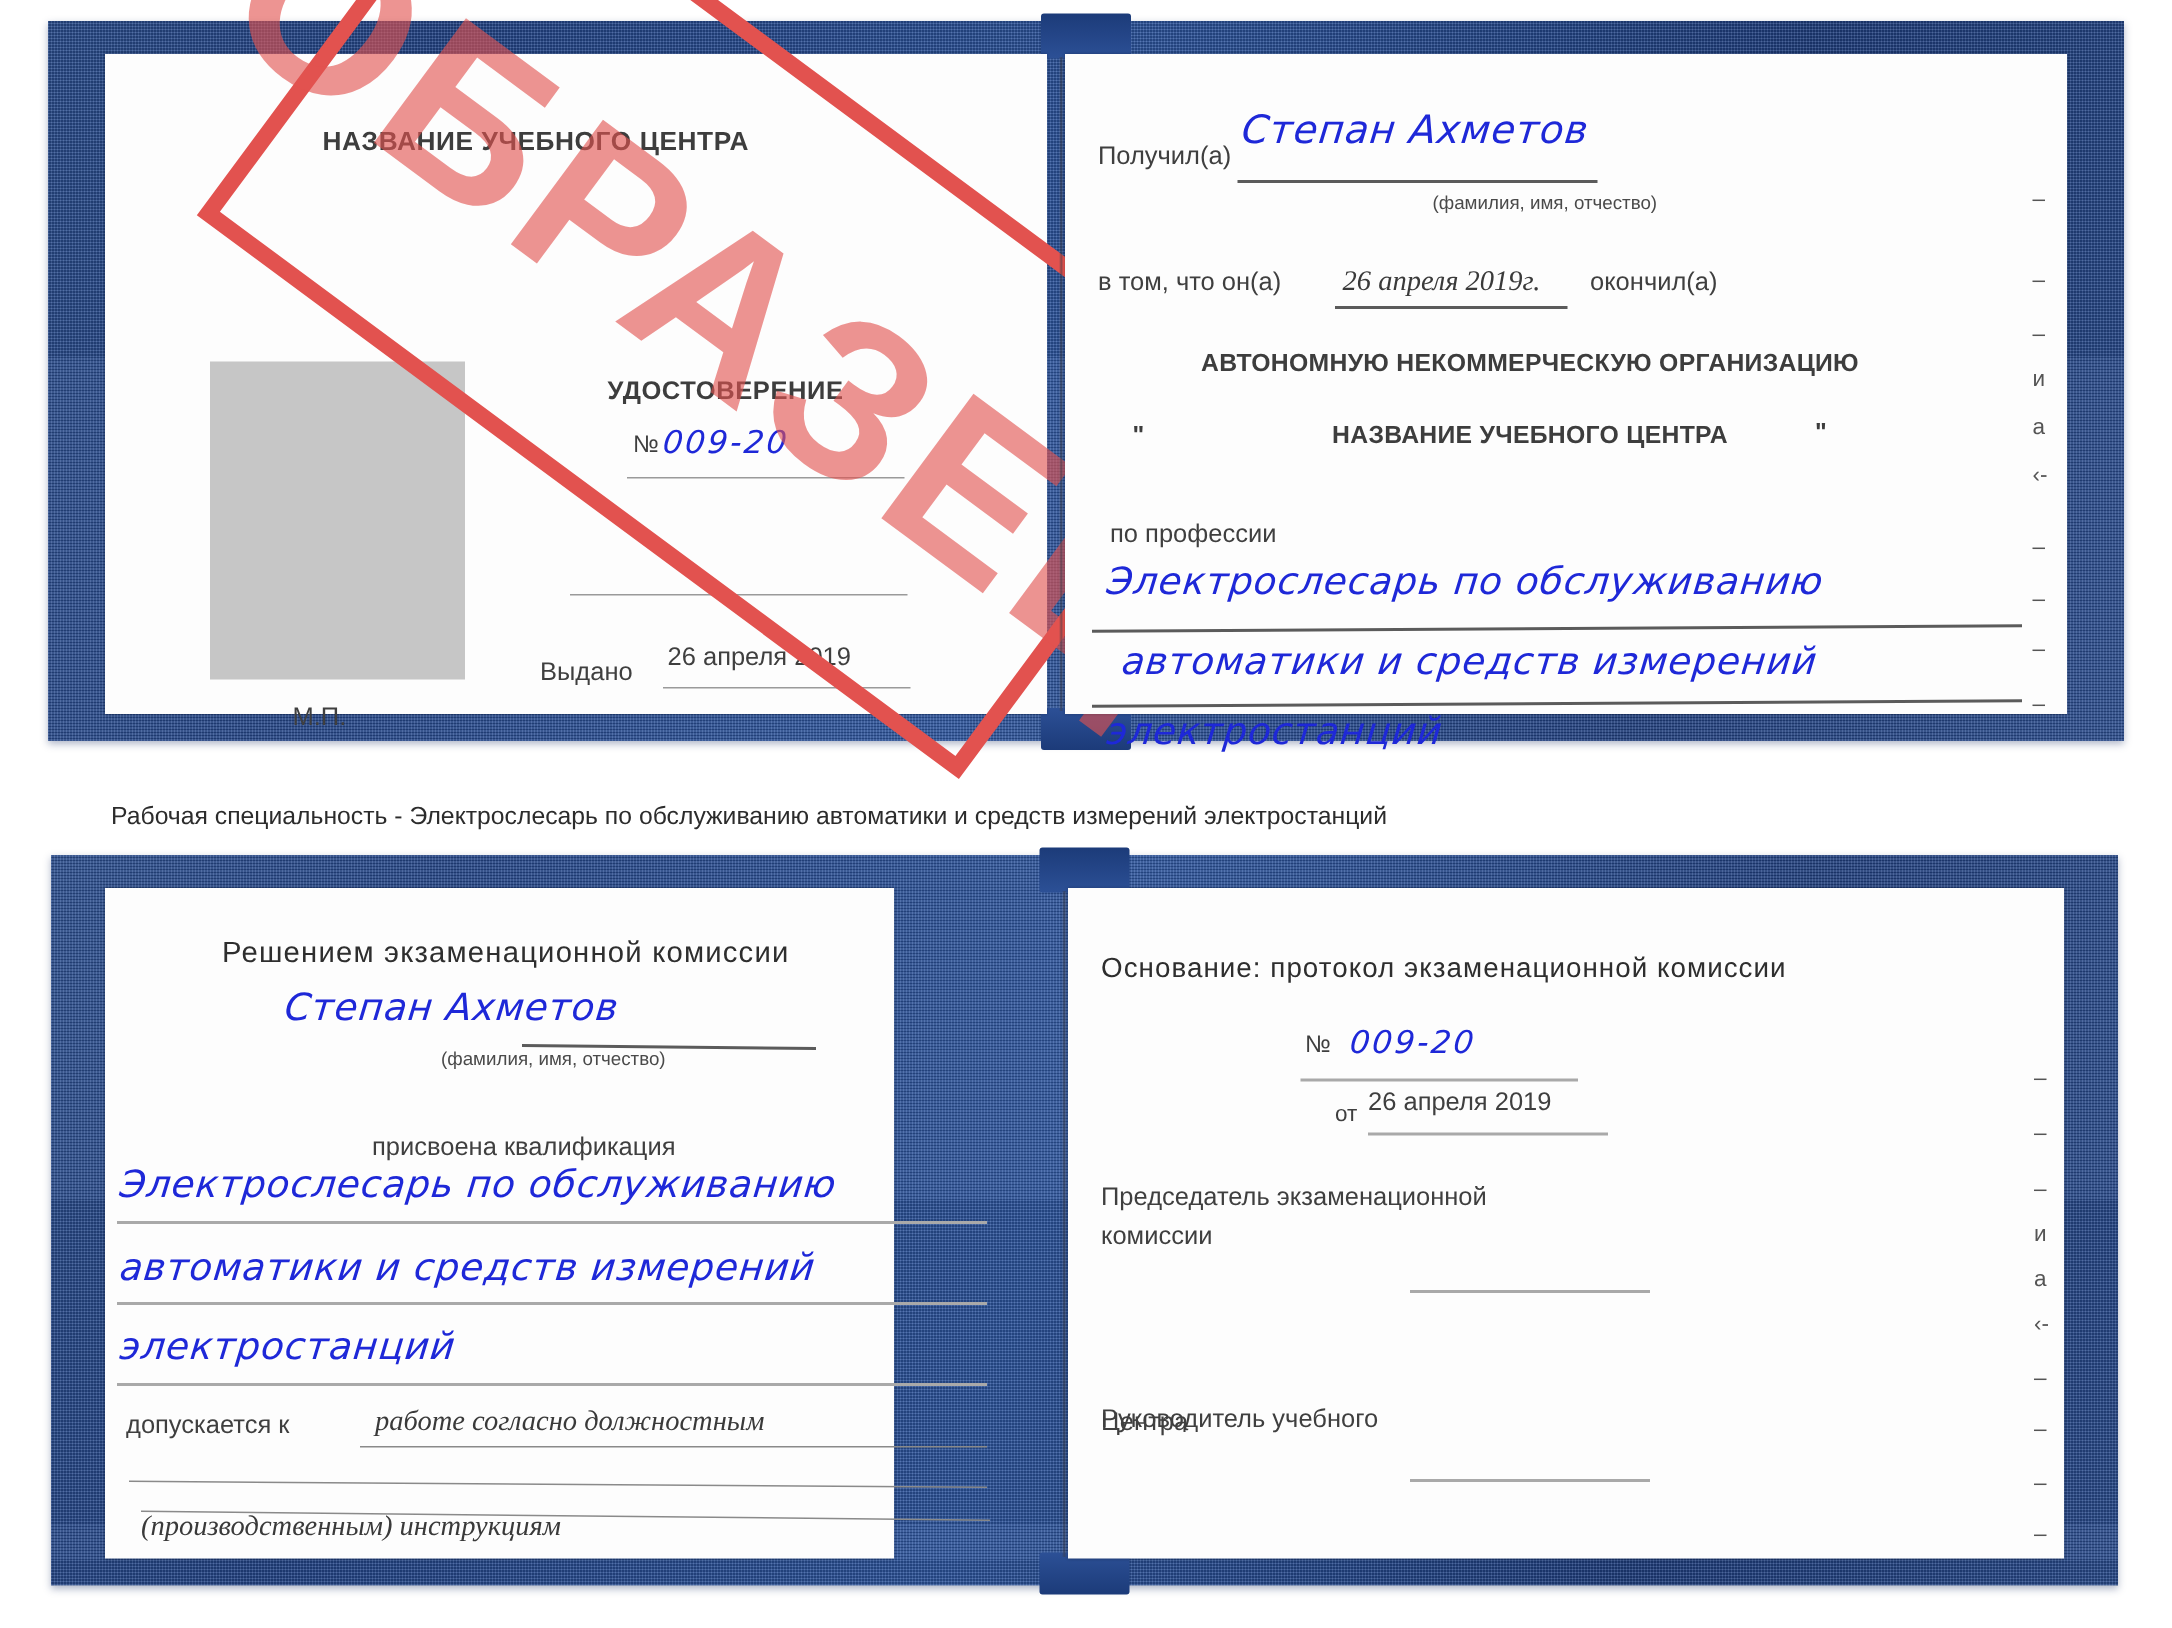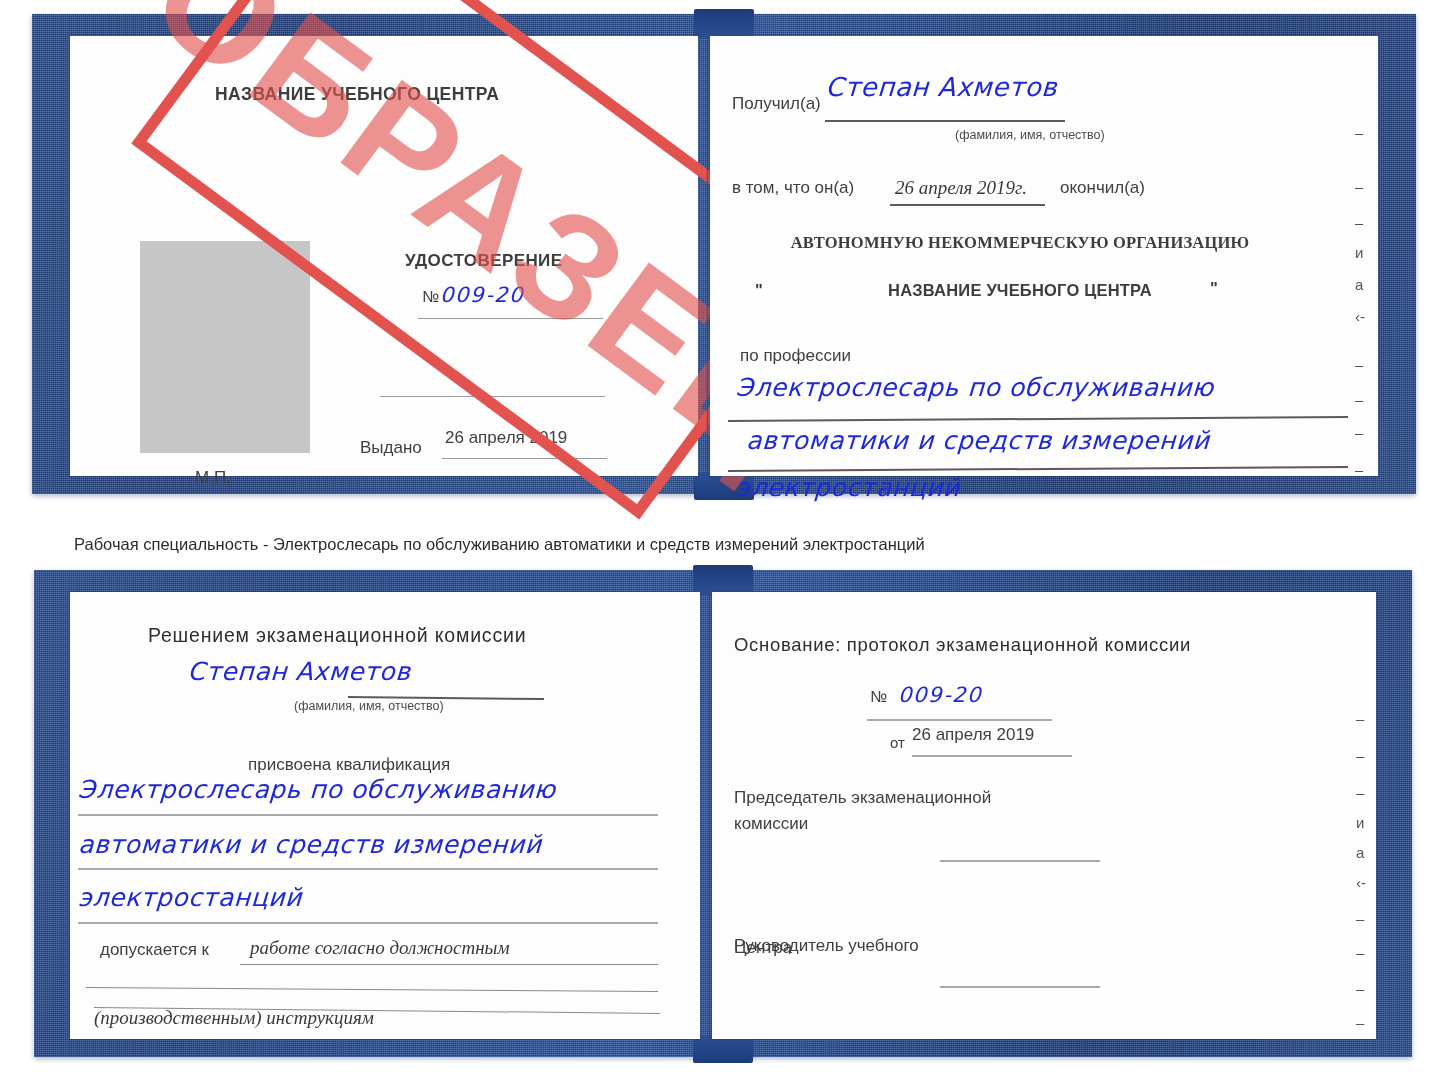--- a/index.html
+++ b/index.html
@@ -126,21 +126,21 @@
     <div class="t lbl" style="left:22px;top:58px;">Получил(а)</div>
     <div class="t hand" style="left:118px;top:36px;font-size:26px;">Степан Ахметов</div>
     <div class="rule dark" style="left:115px;top:84px;width:240px;"></div>
     <div class="t lbl-sm" style="left:245px;top:92px;">(фамилия, имя, отчество)</div>
 
     <div class="t lbl" style="left:22px;top:142px;">в том, что он(а)</div>
     <div class="t serif-ital" style="left:185px;top:141px;text-align:right;">26 апреля 2019г.</div>
     <div class="rule dark" style="left:180px;top:168px;width:155px;"></div>
     <div class="t lbl" style="left:350px;top:142px;">окончил(а)</div>
 
-    <div class="t org" style="left:0;top:197px;width:620px;font-family:Liberation Serif, serif;">АВТОНОМНУЮ НЕКОММЕРЧЕСКУЮ ОРГАНИЗАЦИЮ</div>
+    <div class="t org" style="left:0;top:197px;width:620px;">АВТОНОМНУЮ НЕКОММЕРЧЕСКУЮ ОРГАНИЗАЦИЮ</div>
     <div class="t org" style="left:45px;top:245px;">"</div>
     <div class="t org" style="left:0;top:245px;width:620px;">НАЗВАНИЕ УЧЕБНОГО ЦЕНТРА</div>
     <div class="t org" style="left:500px;top:243px;">"</div>
 
     <div class="t lbl" style="left:30px;top:310px;">по профессии</div>
 
     <div class="t hand" style="left:28px;top:337px;font-size:25px;">Электрослесарь по обслуживанию</div>
     <div class="rule dark" style="left:18px;top:382px;width:620px;transform:rotate(-.35deg);"></div>
 
     <div class="t hand" style="left:38px;top:390px;font-size:25px;">автоматики и средств измерений</div>
@@ -160,40 +160,40 @@
     <div class="edge-ch" style="left:645px;top:425px;">–</div>
   </div>
 </div>
 
 <div class="caption">Рабочая специальность - Электрослесарь по обслуживанию автоматики и средств измерений электростанций</div>
 
 <div class="cert bottom">
   <div class="spine-tab" style="left:calc(50% - 30px);"></div>
   <div class="spine-tab bot" style="left:calc(50% - 30px);"></div>
 
-  <div class="page page-left" style="left:36px;top:22px;width:630px;height:447px;">
+  <div class="page page-left" style="left:36px;top:22px;width:526px;height:447px;">
 
     <div class="t" style="left:78px;top:32px;font-size:19.5px;letter-spacing:.8px;color:#2e2e2e;">Решением экзаменационной комиссии</div>
 
     <div class="t hand" style="left:120px;top:65px;font-size:25px;">Степан Ахметов</div>
     <div class="rule dark" style="left:278px;top:105px;width:196px;transform:rotate(.6deg);"></div>
     <div class="t lbl-sm" style="left:224px;top:107px;">(фамилия, имя, отчество)</div>
 
     <div class="t lbl" style="left:178px;top:163px;">присвоена квалификация</div>
 
     <div class="t hand" style="left:10px;top:183px;font-size:25px;">Электрослесарь по обслуживанию</div>
     <div class="rule gray" style="left:8px;top:222px;width:580px;"></div>
 
     <div class="t hand" style="left:10px;top:238px;font-size:25px;">автоматики и средств измерений</div>
     <div class="rule gray" style="left:8px;top:276px;width:580px;"></div>
 
     <div class="t hand" style="left:10px;top:291px;font-size:25px;">электростанций</div>
     <div class="rule gray" style="left:8px;top:330px;width:580px;"></div>
 
-    <div class="t lbl" style="left:30px;top:348px;">допускается к</div>
+    <div class="t lbl" style="left:14px;top:348px;">допускается к</div>
     <div class="t serif-ital" style="left:180px;top:345px;">работе согласно должностным</div>
     <div class="rule" style="left:170px;top:372px;width:418px;background:#8a8a8a;"></div>
 
     <div class="t serif-ital" style="left:24px;top:369px;margin-top:46px;">(производственным) инструкциям</div>
     <div class="rule" style="left:16px;top:397px;width:572px;background:#8a8a8a;transform:rotate(.4deg);"></div>
 
     <div class="rule" style="left:24px;top:418px;width:566px;background:#8a8a8a;transform:rotate(.6deg);"></div>
   </div>
 
   <div class="gutter" style="left:674px;top:24px;height:444px;"></div>

